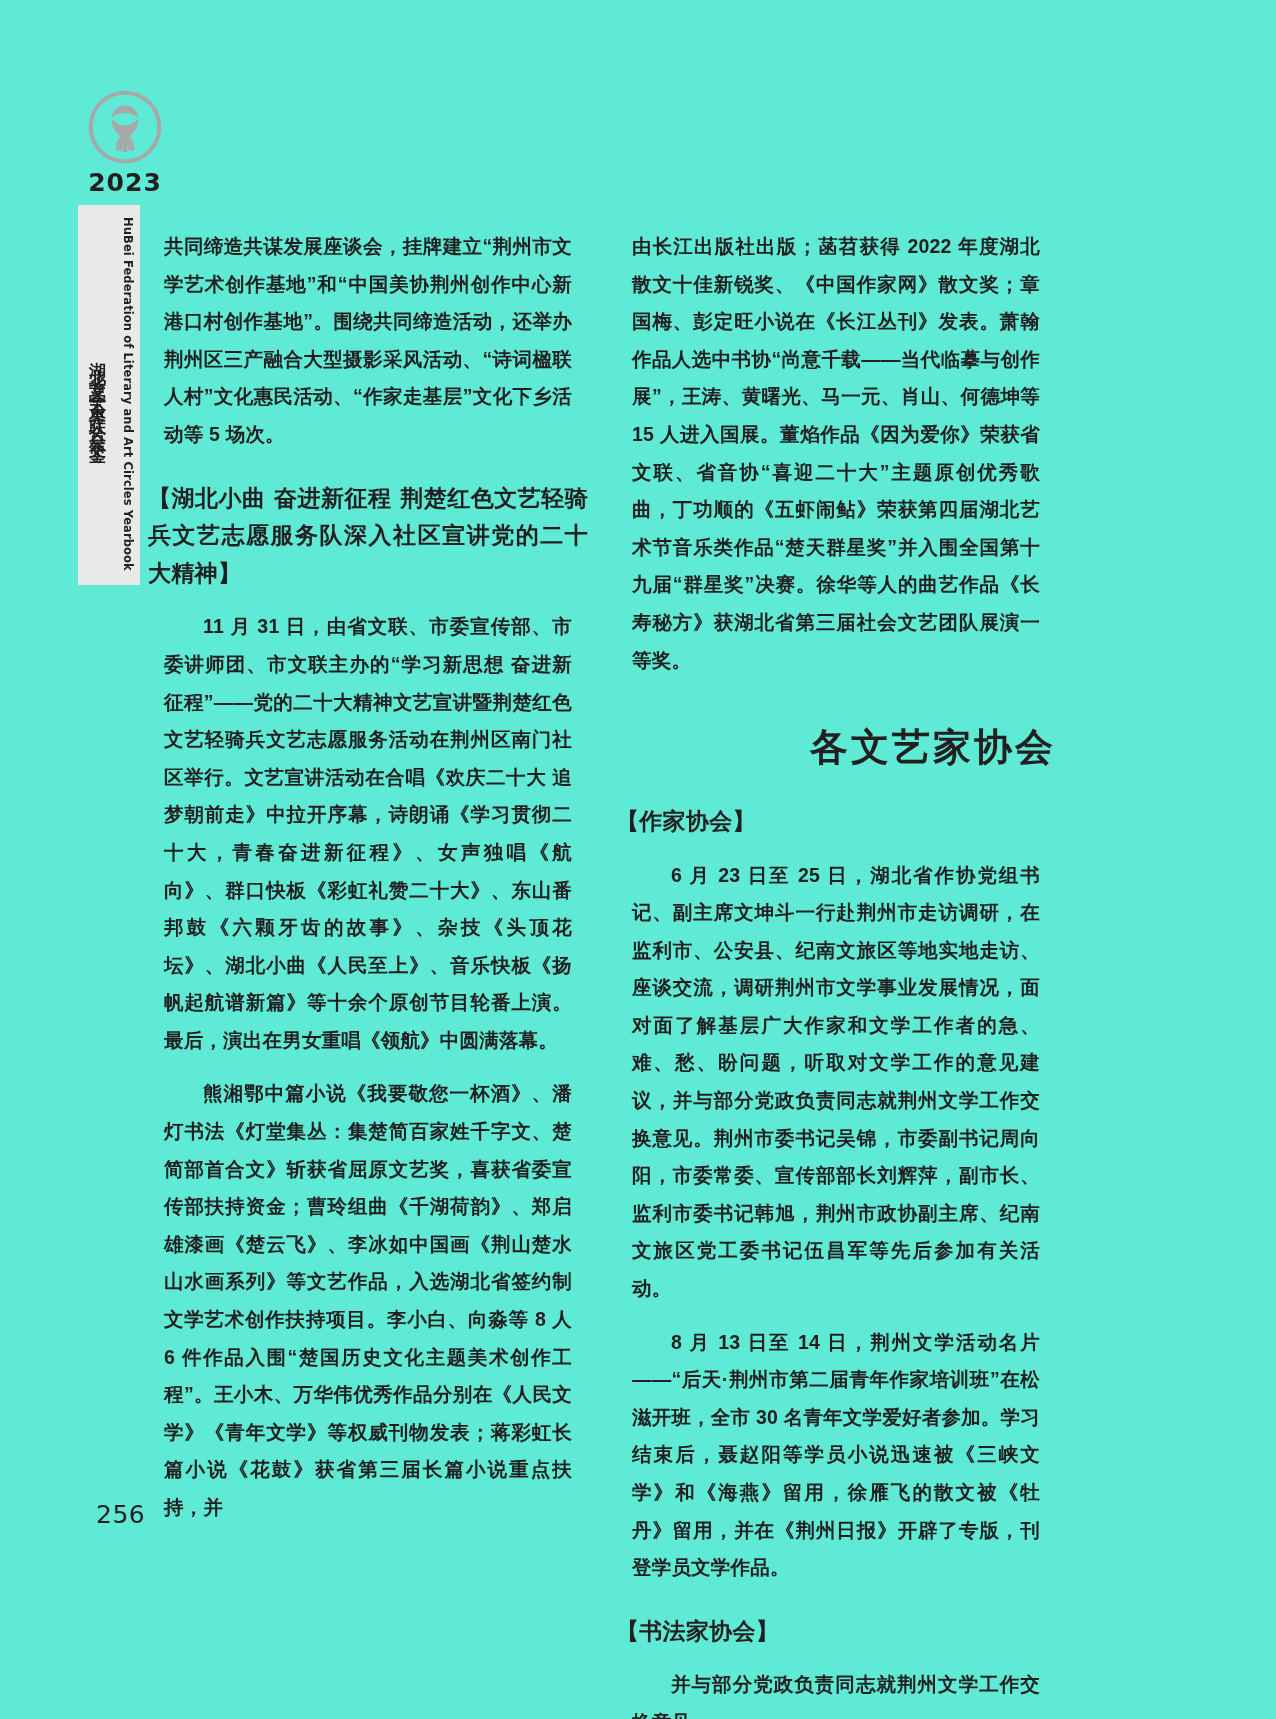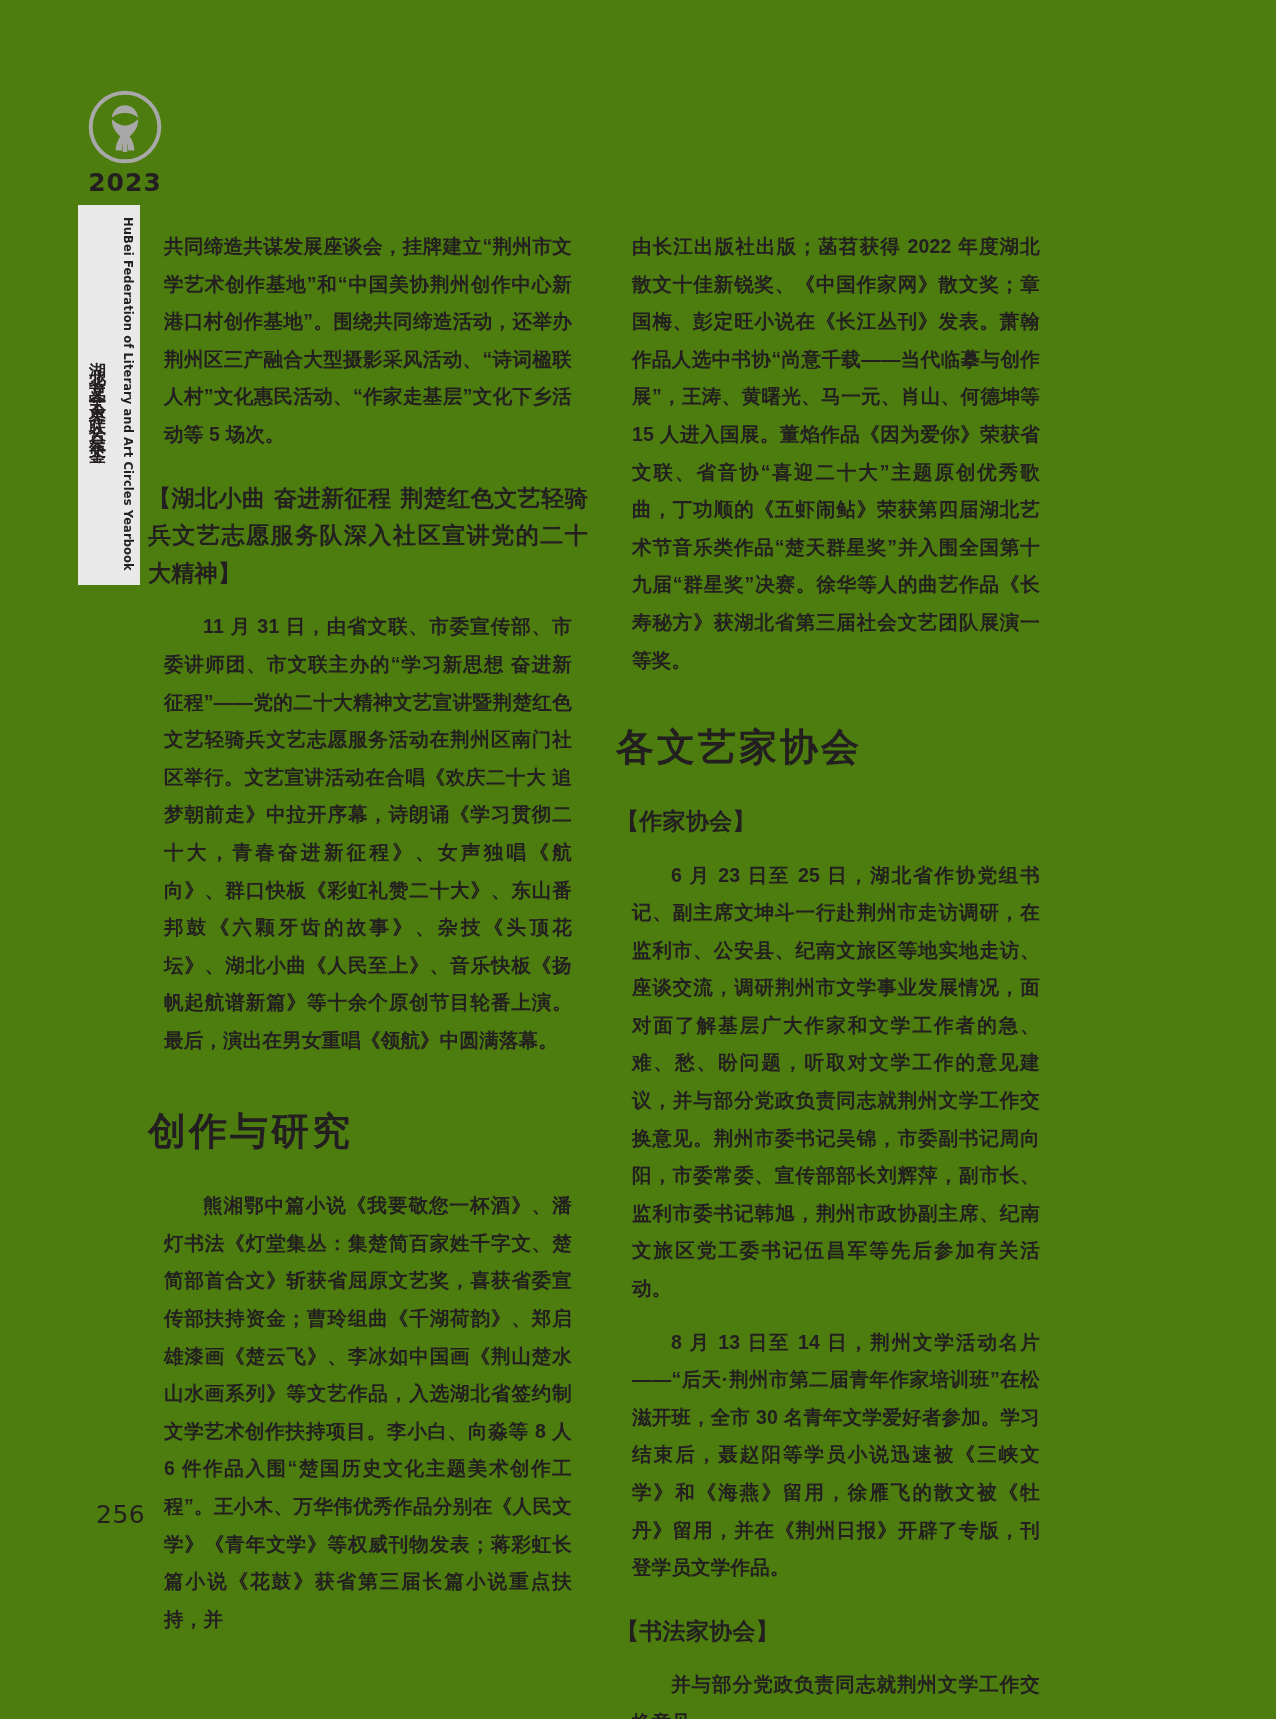--- a/index.html
+++ b/index.html
@@ -13,21 +13,21 @@
     position: relative;
     font-family: "Liberation Serif", "DejaVu Serif", serif;
     color: #231f20;
     overflow: hidden;
   }
 
   
   .page {
     position: absolute;
     inset: 0;
-    background: #4d7c0f;
+    background: #5eead4;
   }
 
   
   .logo-block {
     position: absolute;
     left: 70px;
     top: 88px;
     width: 110px;
     text-align: center;
   }
@@ -121,21 +121,21 @@
     color: #231f20;
     text-align: justify;
     text-justify: inter-ideograph;
     letter-spacing: 0.3px;
   }
   .bracket-head.tight { margin-top: 22px; }
 
   
   .section-head {
     margin: 52px 0 34px 0;
-    text-align: left;
+    text-align: right;
     font-family: "DejaVu Sans", sans-serif;
     font-weight: bold;
     font-size: 38px;
     letter-spacing: 3px;
     color: #231f20;
     line-height: 1.1;
   }
   .section-head.tight-top { margin-top: 48px; }
 
   
@@ -170,21 +170,20 @@
     <div class="side-tab-en">HuBei Federation of Literary and Art Circles Yearbook</div>
   </div>
 
   <div class="col col-left">
     <p class="body noindent">共同缔造共谋发展座谈会，挂牌建立“荆州市文学艺术创作基地”和“中国美协荆州创作中心新港口村创作基地”。围绕共同缔造活动，还举办荆州区三产融合大型摄影采风活动、“诗词楹联人村”文化惠民活动、“作家走基层”文化下乡活动等 5 场次。</p>
 
     <div class="bracket-head">【湖北小曲 奋进新征程 荆楚红色文艺轻骑兵文艺志愿服务队深入社区宣讲党的二十大精神】</div>
 
     <p class="body">11 月 31 日，由省文联、市委宣传部、市委讲师团、市文联主办的“学习新思想 奋进新征程”——党的二十大精神文艺宣讲暨荆楚红色文艺轻骑兵文艺志愿服务活动在荆州区南门社区举行。文艺宣讲活动在合唱《欢庆二十大 追梦朝前走》中拉开序幕，诗朗诵《学习贯彻二十大，青春奋进新征程》、女声独唱《航向》、群口快板《彩虹礼赞二十大》、东山番邦鼓《六颗牙齿的故事》、杂技《头顶花坛》、湖北小曲《人民至上》、音乐快板《扬帆起航谱新篇》等十余个原创节目轮番上演。最后，演出在男女重唱《领航》中圆满落幕。</p>
 
-    <div class="section-head">创作与研究</div>
 
     <p class="body">熊湘鄂中篇小说《我要敬您一杯酒》、潘灯书法《灯堂集丛：集楚简百家姓千字文、楚简部首合文》斩获省屈原文艺奖，喜获省委宣传部扶持资金；曹玲组曲《千湖荷韵》、郑启雄漆画《楚云飞》、李冰如中国画《荆山楚水山水画系列》等文艺作品，入选湖北省签约制文学艺术创作扶持项目。李小白、向淼等 8 人 6 件作品入围“楚国历史文化主题美术创作工程”。王小木、万华伟优秀作品分别在《人民文学》《青年文学》等权威刊物发表；蒋彩虹长篇小说《花鼓》获省第三届长篇小说重点扶持，并</p>
   </div>
 
   <div class="col col-right">
     <p class="body noindent">由长江出版社出版；菡苕获得 2022 年度湖北散文十佳新锐奖、《中国作家网》散文奖；章国梅、彭定旺小说在《长江丛刊》发表。萧翰作品人选中书协“尚意千载——当代临摹与创作展”，王涛、黄曙光、马一元、肖山、何德坤等 15 人进入国展。董焰作品《因为爱你》荣获省文联、省音协“喜迎二十大”主题原创优秀歌曲，丁功顺的《五虾闹鲇》荣获第四届湖北艺术节音乐类作品“楚天群星奖”并入围全国第十九届“群星奖”决赛。徐华等人的曲艺作品《长寿秘方》获湖北省第三届社会文艺团队展演一等奖。</p>
 
     <div class="section-head tight-top">各文艺家协会</div>
 
     <div class="bracket-head tight">【作家协会】</div>

